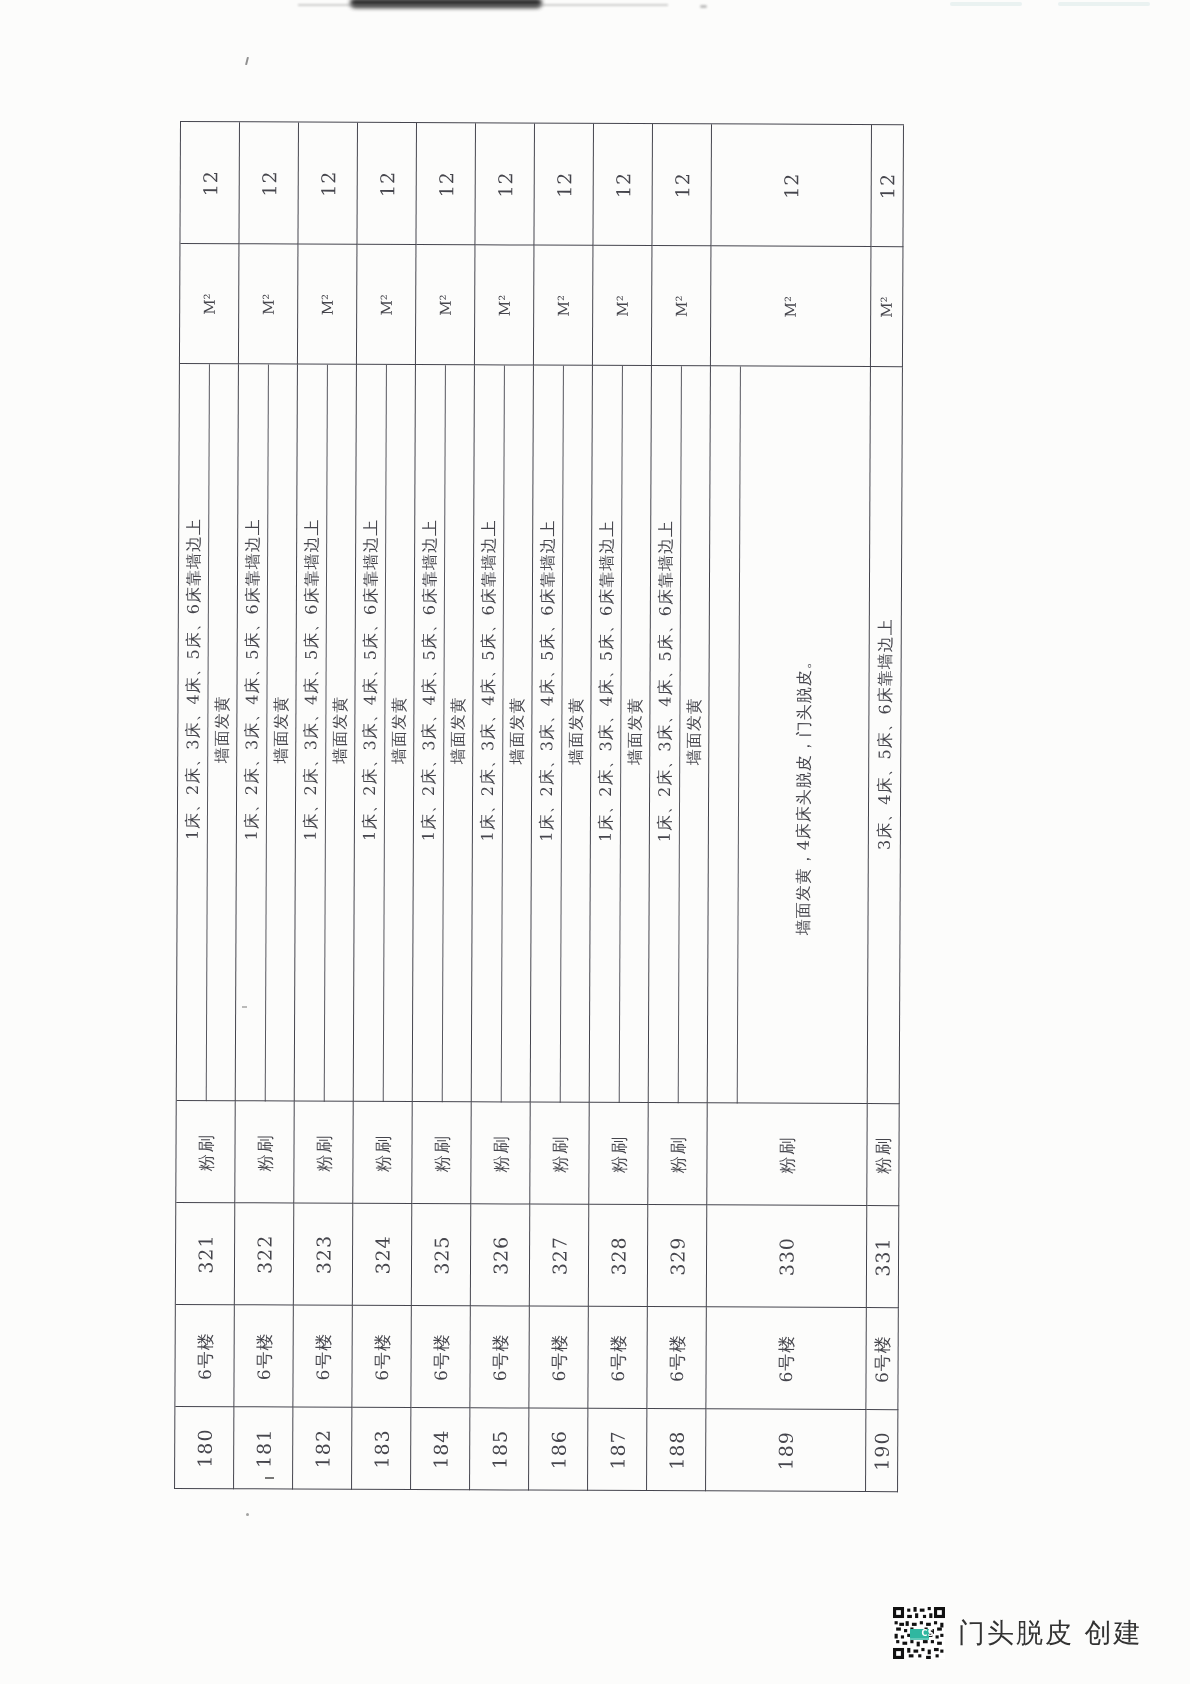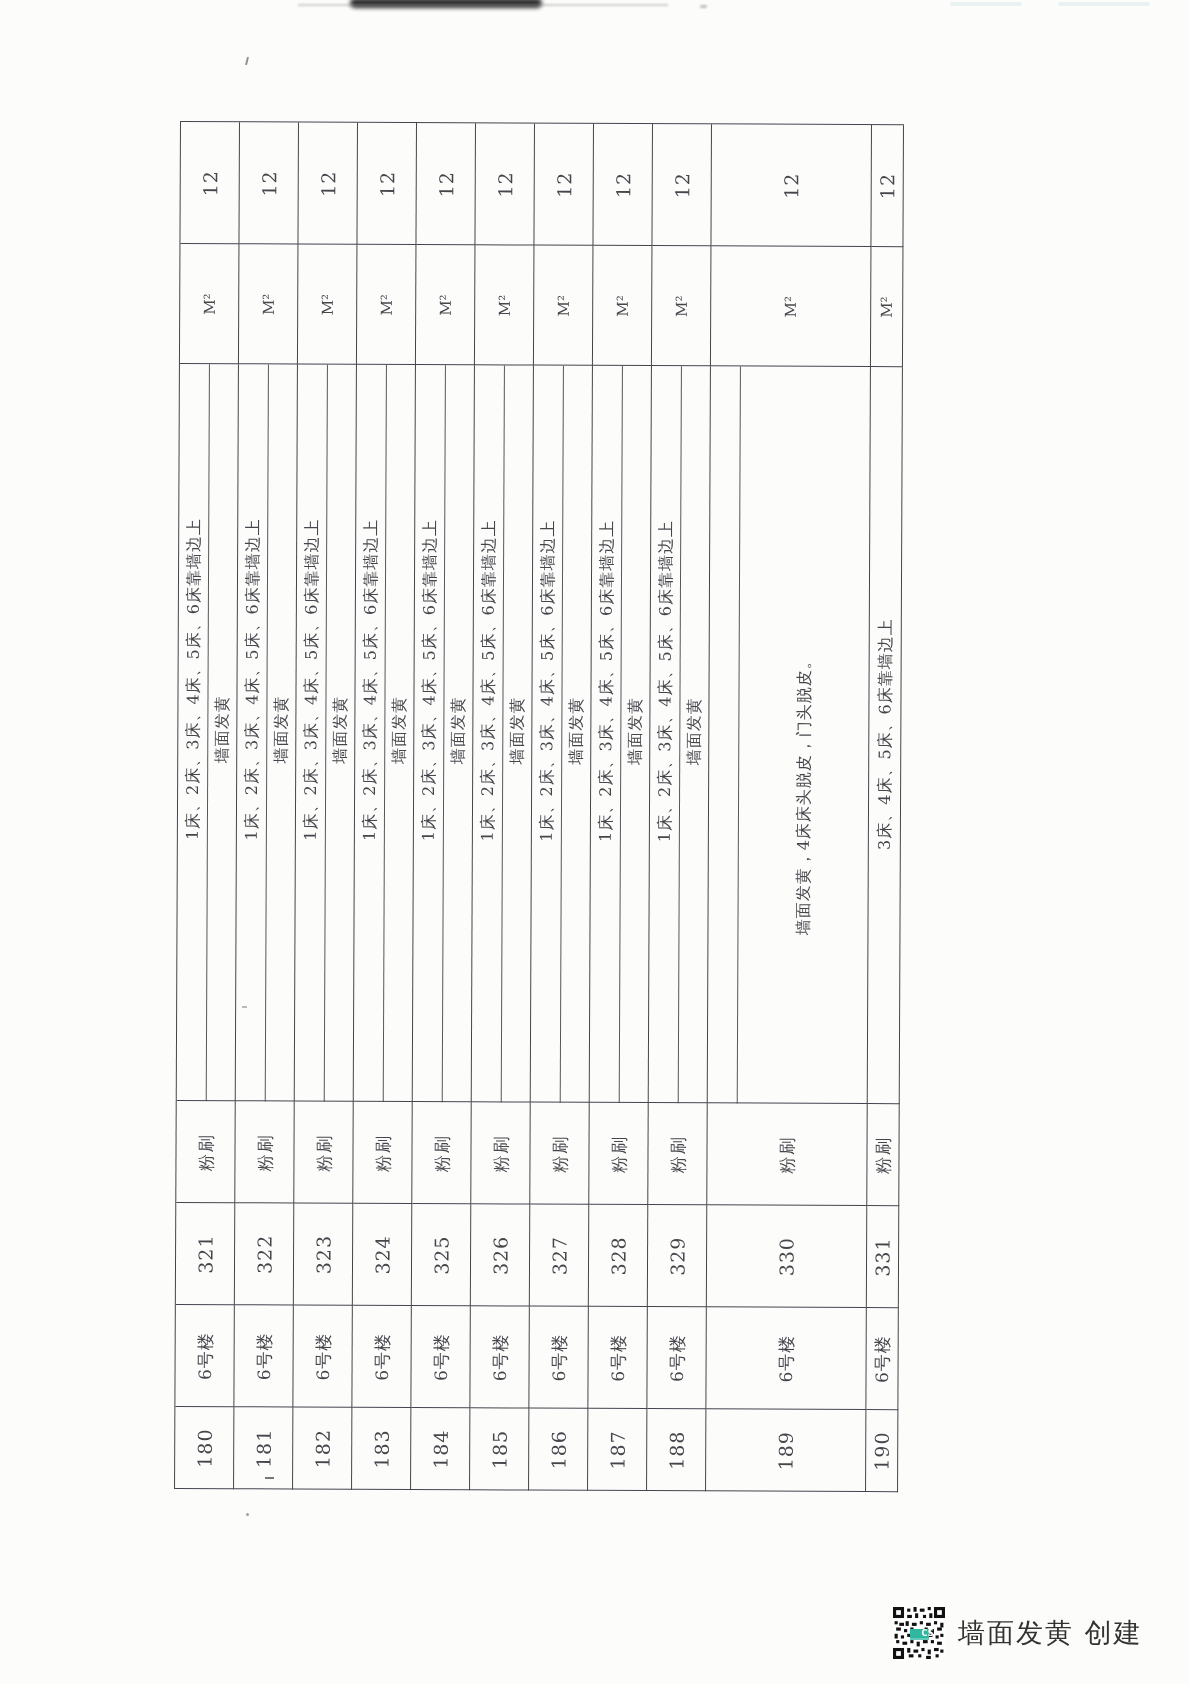--- a/index.html
+++ b/index.html
@@ -331,16 +331,16 @@
           <rect x="22" y="27" width="2" height="3"></rect>
         <rect x="26" y="26" width="3" height="2"></rect>
           <rect x="30" y="27" width="2" height="2"></rect>
           <rect x="10" y="30" width="3" height="2"></rect>
           <rect x="16" y="30" width="2" height="2"></rect>
         <rect x="21" y="31" width="3" height="2"></rect>
           <rect x="27" y="30" width="2" height="2"></rect>
       </g>
     </svg>
     <div class="qr-badge" style="background: rgb(47, 183, 160);">CS</div>
-    <div class="wm-text">墙面发黄 创建</div>
+    <div class="wm-text">门头脱皮 创建</div>
   </div>
 
 </div>
 
 </body></html>

